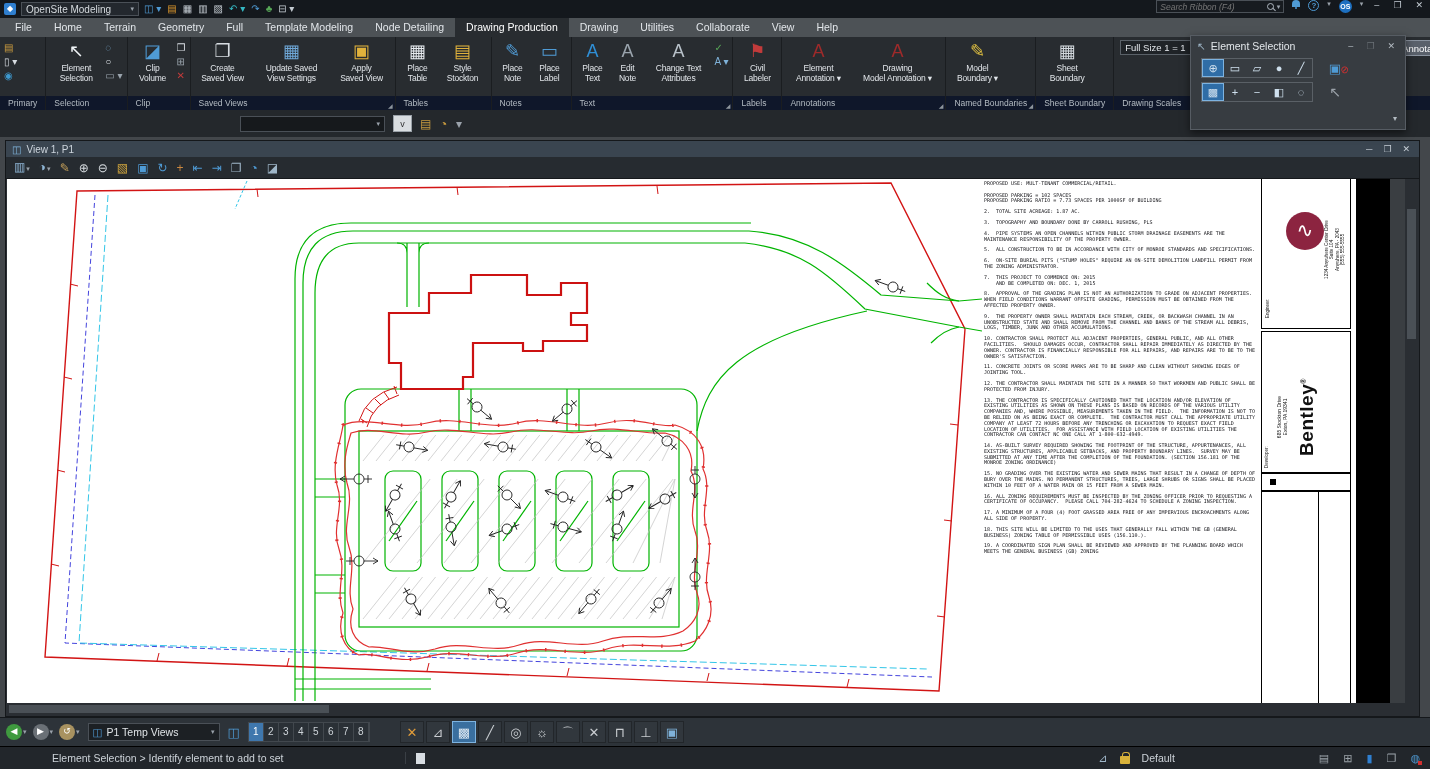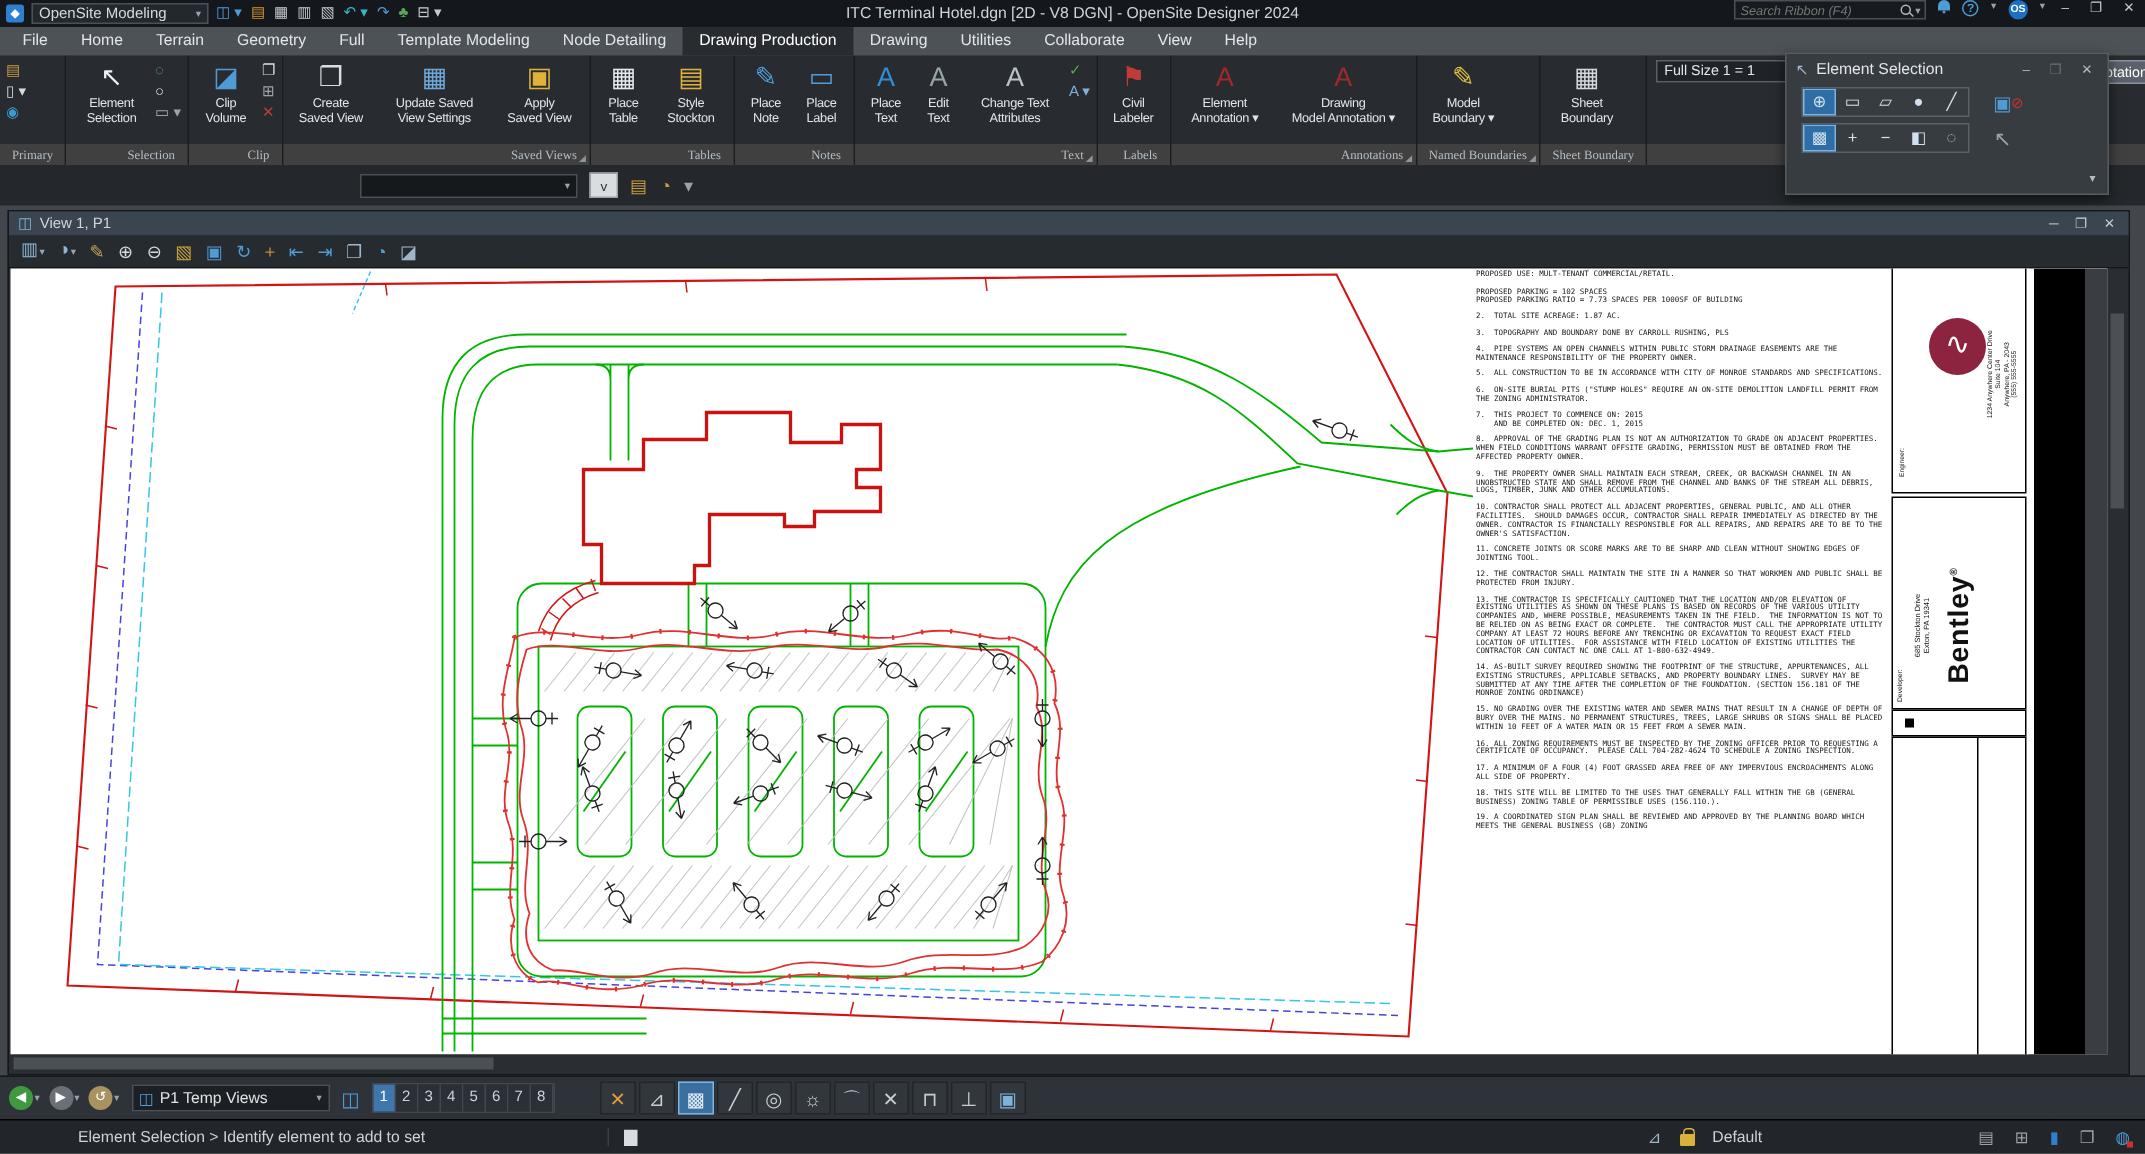--- a/index.html
+++ b/index.html
@@ -37,22 +37,22 @@
   .tabbar { position:absolute; top:18px; left:0; right:0; height:19px; background:#4d5256; display:flex;
     padding-left:4px; z-index:30; }
   .tab { padding:0 11px; line-height:19px; font-size:10.5px; color:#e2e6ea; }
   .tab.active { background:#282c30; color:#fff; }
 
   
   .ribbon { position:absolute; top:37px; left:0; right:0; height:73px; background:#282c30; display:flex;
     overflow:hidden; z-index:30; }
   .rgroup { height:73px; display:flex; flex-direction:column; border-right:1px solid #1a1d20; flex:none; }
   .rbody { height:59px; display:flex; gap:3px; padding:2px 4px; align-items:flex-start; }
-  .rglabel { height:14px; background:#404040; color:#b4bcc3; font-size:8.5px; text-align:right; line-height:14px;
-    position:relative; padding:0 8px; white-space:nowrap;font-family:Liberation Serif, serif; }
+  .rglabel { height:14px; background:#0f172a; color:#b4bcc3; font-size:8.5px; text-align:left; line-height:14px;
+    position:relative; padding:0 8px; white-space:nowrap; }
   .launcher { position:absolute; right:2px; top:3px; font-size:6px; color:#8d959d; }
   .rbtn { height:56px; display:flex; flex-direction:column; align-items:center; padding:0 2px; }
   .ricon { height:24px; font-size:18px; line-height:24px; }
   .rlabel { font-size:8.5px; line-height:10px; color:#e2e6ea; text-align:center; white-space:pre-line; letter-spacing:-0.2px; }
   .minicol { display:flex; flex-direction:column; gap:3px; padding-top:3px; }
   .mini { font-size:10px; line-height:11px; }
   .scales { gap:1px; padding:3px 6px; }
   .scombo { width:130px; height:15px; background:#1f2327; border:1px solid #5a6168; color:#e2e6ea; font-size:9.5px;
     display:flex; align-items:center; padding:0 4px; }
   .scombo span:first-child { flex:1; }
@@ -161,21 +161,20 @@
         <span class="qi" style="color: rgb(79, 155, 213);">◫ ▾</span>
         <span class="qi" style="color: rgb(217, 149, 44);">▤</span>
         <span class="qi" style="color: rgb(195, 202, 209);">▦</span>
         <span class="qi" style="color: rgb(195, 202, 209);">▥</span>
         <span class="qi" style="color: rgb(195, 202, 209);">▧</span>
         <span class="qi" style="color: rgb(53, 184, 196);">↶ ▾</span>
         <span class="qi" style="color: rgb(79, 155, 213);">↷</span>
         <span class="qi" style="color: rgb(87, 168, 87);">♣</span>
         <span class="qi" style="color: rgb(195, 202, 209);">⊟ ▾</span>
       </div>
-    <div class="apptitle">ITC Terminal Hotel.dgn [2D - V8 DGN] - OpenSite Designer 2024</div>
     <div class="tright">
       <div class="searchbox">
         <input placeholder="Search Ribbon (F4)" style="">
         <span class="mag"></span>
         <span class="caret">▾</span>
       </div>
       <span class="bell"></span>
       <span class="helpc">?</span>
       <span class="caret">▾</span>
       <span class="osbadge">OS</span>
@@ -296,21 +295,21 @@
       <div class="rgroup">
         <div class="rbody">
           <div class="rbtn" style="width: 34px;">
             <div class="ricon" style="color: rgb(47, 143, 214);">A</div>
             <div class="rlabel">Place
 Text</div>
           </div>
           <div class="rbtn" style="width: 30px;">
             <div class="ricon" style="color: rgb(154, 164, 173);">A</div>
             <div class="rlabel">Edit
-Text</div>
+Note</div>
           </div>
           <div class="rbtn" style="width: 66px;">
             <div class="ricon" style="color: rgb(185, 194, 202);">A</div>
             <div class="rlabel">Change Text
 Attributes</div>
           </div>
           <div class="minicol">
             <div class="mini" style="color: rgb(87, 168, 87);">✓</div>
             <div class="mini" style="color: rgb(127, 178, 217);">A ▾</div>
           </div>

